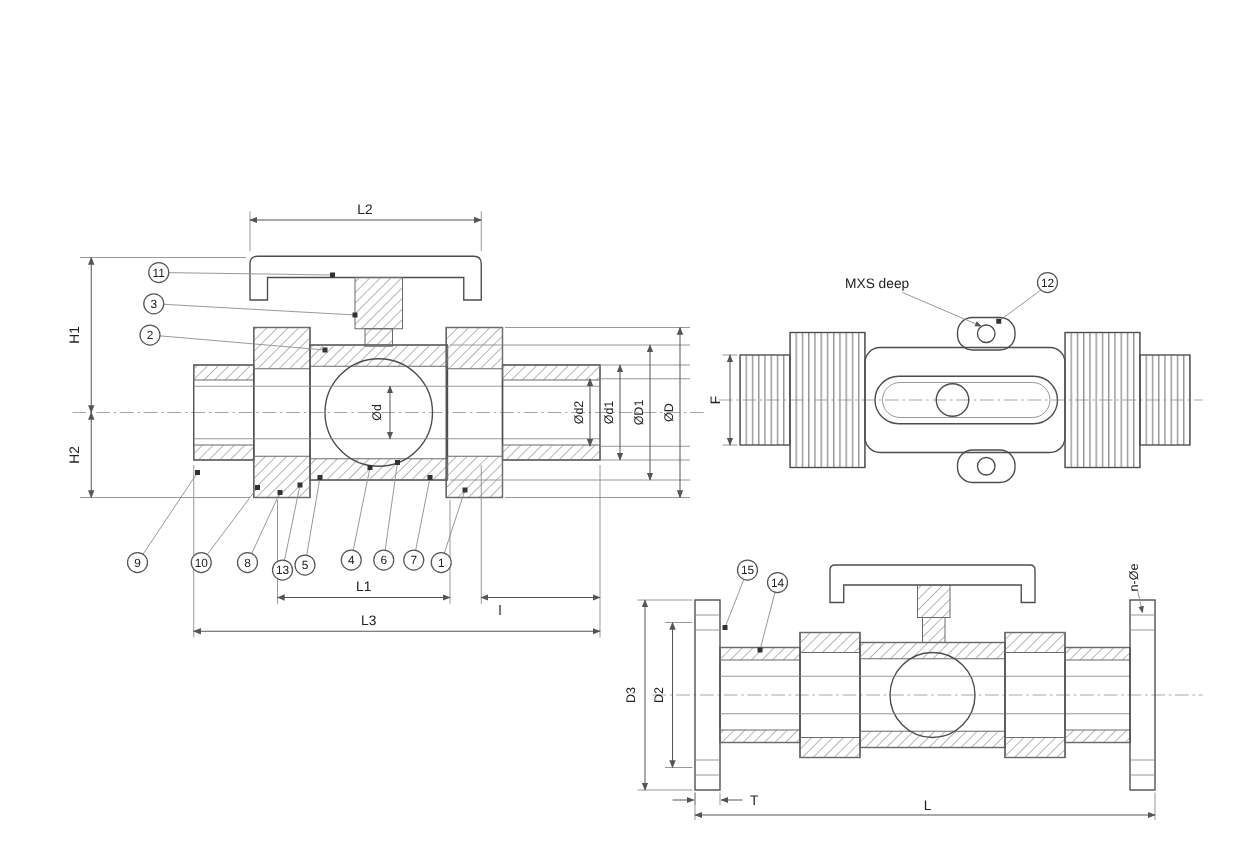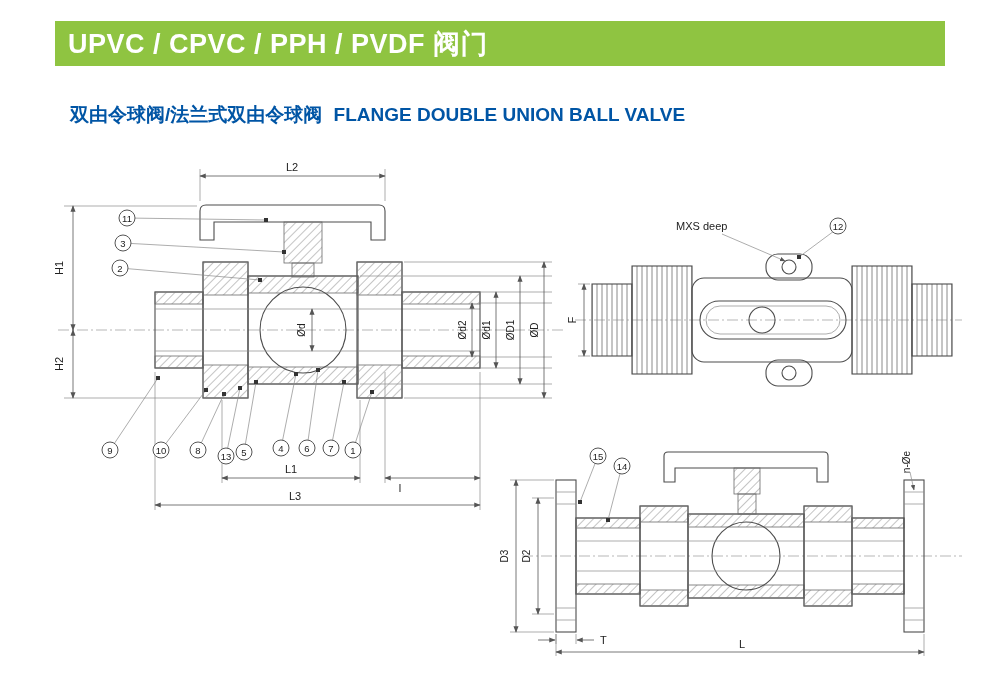--- a/index.html
+++ b/index.html
@@ -28,28 +28,21 @@
   text.dimsmall { font-size: 10px; fill: #222; }
   .balloon circle { stroke: #555; stroke-width: 1; fill: #fff; }
   .balloon text { font-size: 9.5px; fill: #222; text-anchor: middle; }
   .sq { fill: #333; }
 </style>
 </head>
 <body>
 
 <div class="page">
 
-  <header class="banner">
-    <h1>UPVC / CPVC / PPH / PVDF 阀门</h1>
-  </header>
-
-  <div class="subtitle">
-    <span class="cn">双由令球阀/法兰式双由令球阀</span>
-    <span class="en">FLANGE DOUBLE UNION BALL VALVE</span>
-  </div>
+
 
   <svg class="drawing" width="1000" height="677" viewBox="0 0 1000 677">
     <defs>
       <marker id="arr" viewBox="0 0 10 10" refX="9" refY="5" markerWidth="8" markerHeight="8" orient="auto-start-reverse">
         <path d="M0,1 L10,5 L0,9 z" fill="#555"></path>
       </marker>
       <pattern id="hatch" width="6" height="6" patternUnits="userSpaceOnUse" patternTransform="rotate(45)">
         <line x1="0" y1="0" x2="0" y2="6" stroke="#8a8a8a" stroke-width="1"></line>
       </pattern>
       <pattern id="ribs" width="5" height="8" patternUnits="userSpaceOnUse">

